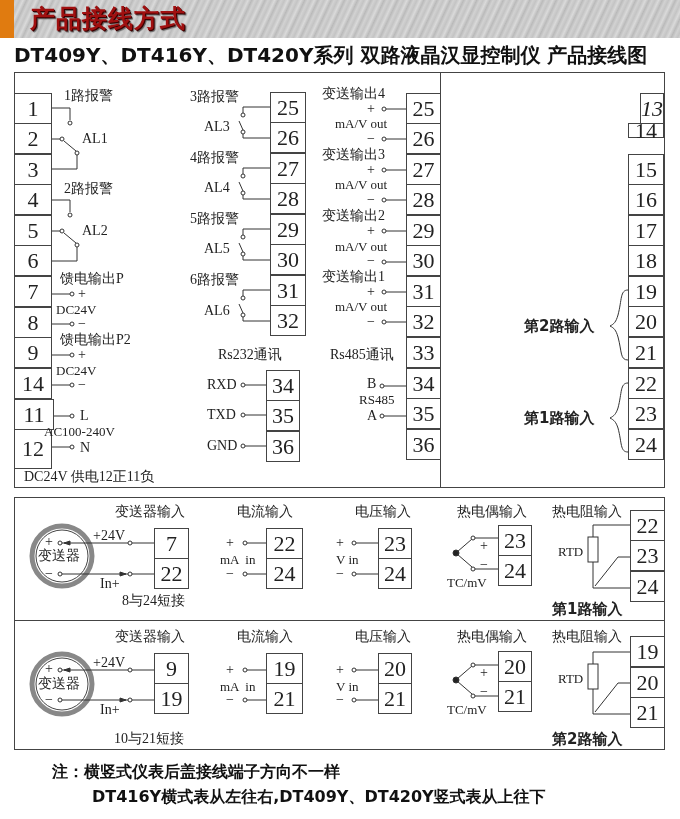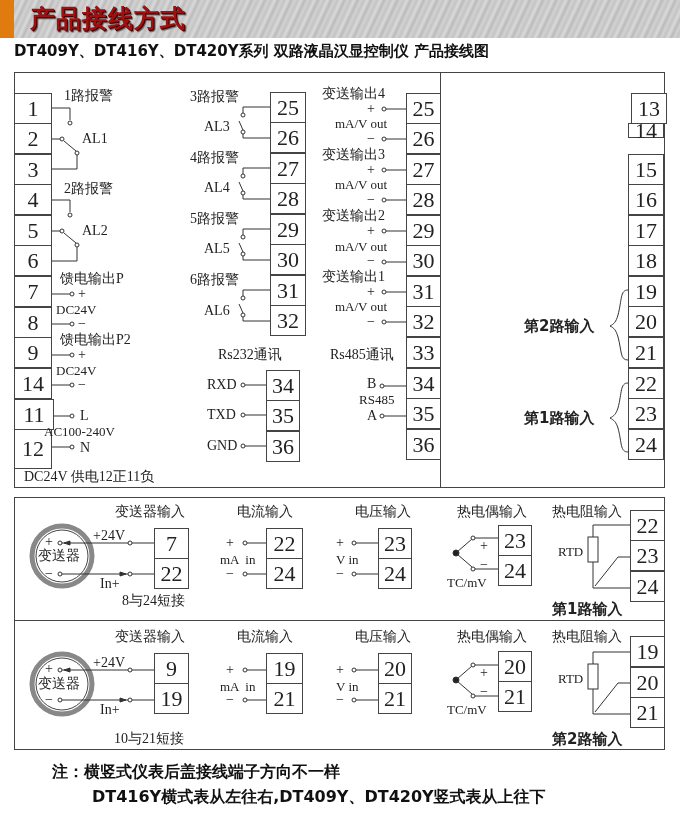--- a/index.html
+++ b/index.html
@@ -4,21 +4,21 @@
 <style>
   html, body { margin:0; padding:0; }
   body { width:680px; height:819px; background:#fff; position:relative; overflow:hidden;
          font-family:"Liberation Serif","DejaVu Serif",serif; color:#222; }
   .abs { position:absolute; }
   .banner { left:0; top:0; width:680px; height:38px;
             background:repeating-linear-gradient(115deg,#b9b9b9 0px,#d2d2d2 3px,#c4c4c4 6px,#dadada 9px,#bdbdbd 12px); }
   .banner-accent { left:0; top:0; width:14px; height:38px; background:#e07b10; }
   .banner-title { left:30px; top:2px; font-family:"DejaVu Sans",sans-serif; font-weight:bold; font-size:25px;
                   color:#a01010; text-shadow:1px 1px 0 #3a0000, 2px 2px 1px #666; letter-spacing:1px; }
-  .subtitle { left:14px; top:42px; font-family:"DejaVu Sans",sans-serif; font-weight:bold; font-size:15px; color:#111; }
+  .subtitle { left:14px; top:42px; font-family:"DejaVu Sans",sans-serif; font-weight:bold; font-size:20px; color:#111; }
   .frame { border:1.5px solid #444; box-sizing:border-box; }
   .tbox { border:1px solid #444; box-sizing:border-box; background:#fff; font-size:22px;
           display:flex; align-items:center; justify-content:center; line-height:1; color:#222; }
   .lbl { font-size:14px; white-space:nowrap; line-height:1; color:#222; }
   .lbl-s { font-size:13px; white-space:nowrap; line-height:1; color:#222; }
   .bold-lbl { font-family:"DejaVu Sans",sans-serif; font-weight:bold; font-size:15px; white-space:nowrap; color:#222; }
   .note { font-family:"DejaVu Sans",sans-serif; font-weight:bold; font-size:16px; white-space:nowrap; color:#111; }
   svg.wires { position:absolute; left:0; top:0; }
 </style>
 </head>
@@ -217,21 +217,21 @@
 <div class="abs lbl" style="left:367px;top:285px;">+</div>
 <div class="abs lbl-s" style="left:335px;top:300px;">mA/V out</div>
 <div class="abs lbl" style="left:367px;top:315px;">−</div>
 
 <div class="abs lbl" style="left:330px;top:348px;">Rs485通讯</div>
 <div class="abs lbl" style="left:367px;top:377px;">B</div>
 <div class="abs lbl-s" style="left:359px;top:393px;">RS485</div>
 <div class="abs lbl" style="left:367px;top:409px;">A</div>
 
 <div class="abs" style="left:628px;top:93px;">
-  <div class="tbox" style="position:absolute;left:3px;top:0;width:36px;height:31px;">13</div>
+  <div class="tbox" style="position:absolute;left:12px;top:0;width:24px;height:31px;font-style:italic;">13</div>
   <div class="tbox" style="position:absolute;left:0;top:30px;width:36px;height:15px;">14</div>
   <div class="tbox" style="position:absolute;left:0;top:61px;width:36px;height:31px;">15</div>
   <div class="tbox" style="position:absolute;left:0;top:91px;width:36px;height:31px;">16</div>
   <div class="tbox" style="position:absolute;left:0;top:122px;width:36px;height:31px;">17</div>
   <div class="tbox" style="position:absolute;left:0;top:152px;width:36px;height:31px;">18</div>
   <div class="tbox" style="position:absolute;left:0;top:183px;width:36px;height:31px;">19</div>
   <div class="tbox" style="position:absolute;left:0;top:213px;width:36px;height:31px;">20</div>
   <div class="tbox" style="position:absolute;left:0;top:244px;width:36px;height:31px;">21</div>
   <div class="tbox" style="position:absolute;left:0;top:275px;width:36px;height:31px;">22</div>
   <div class="tbox" style="position:absolute;left:0;top:305px;width:36px;height:31px;">23</div>

